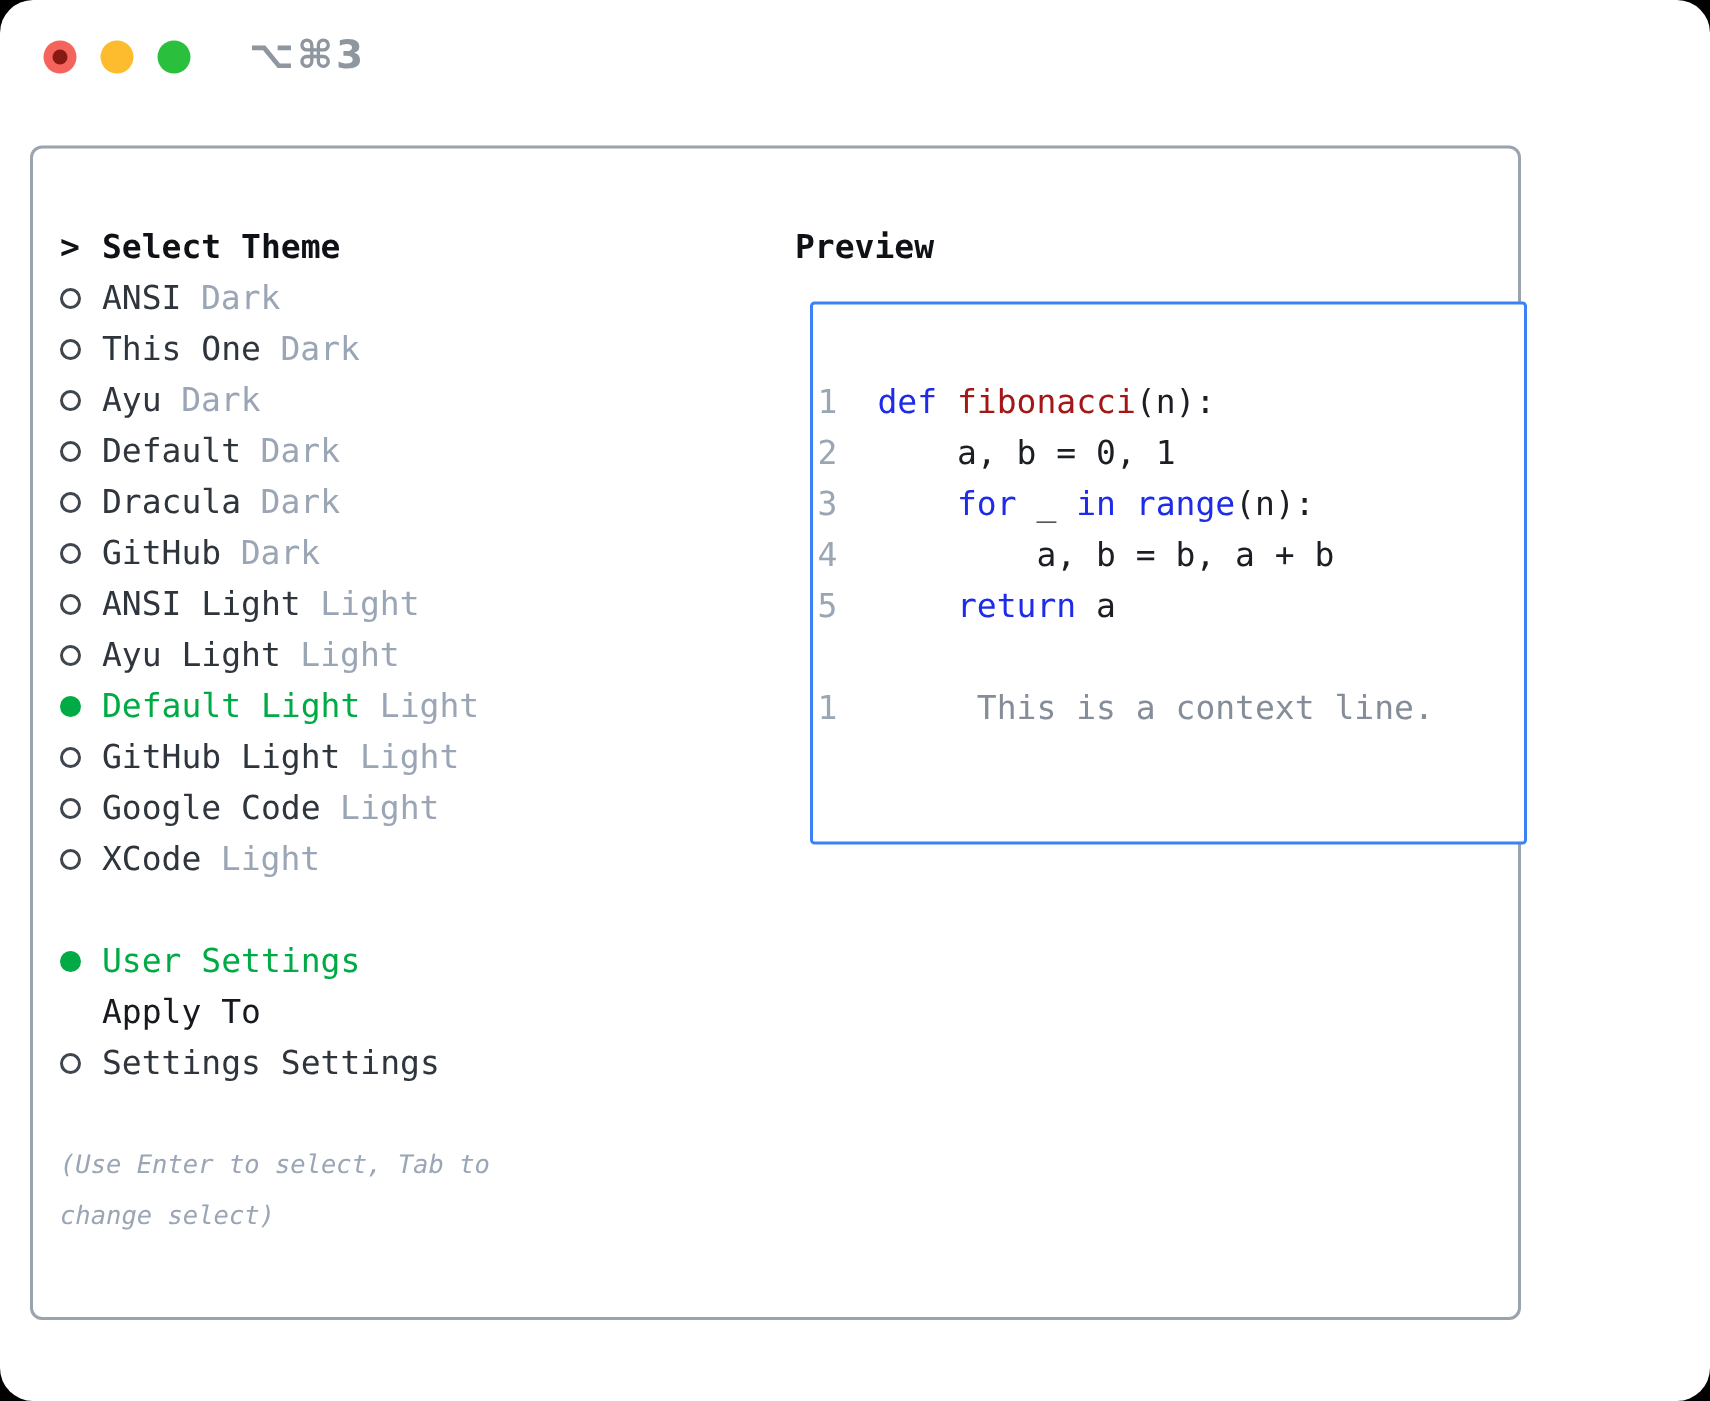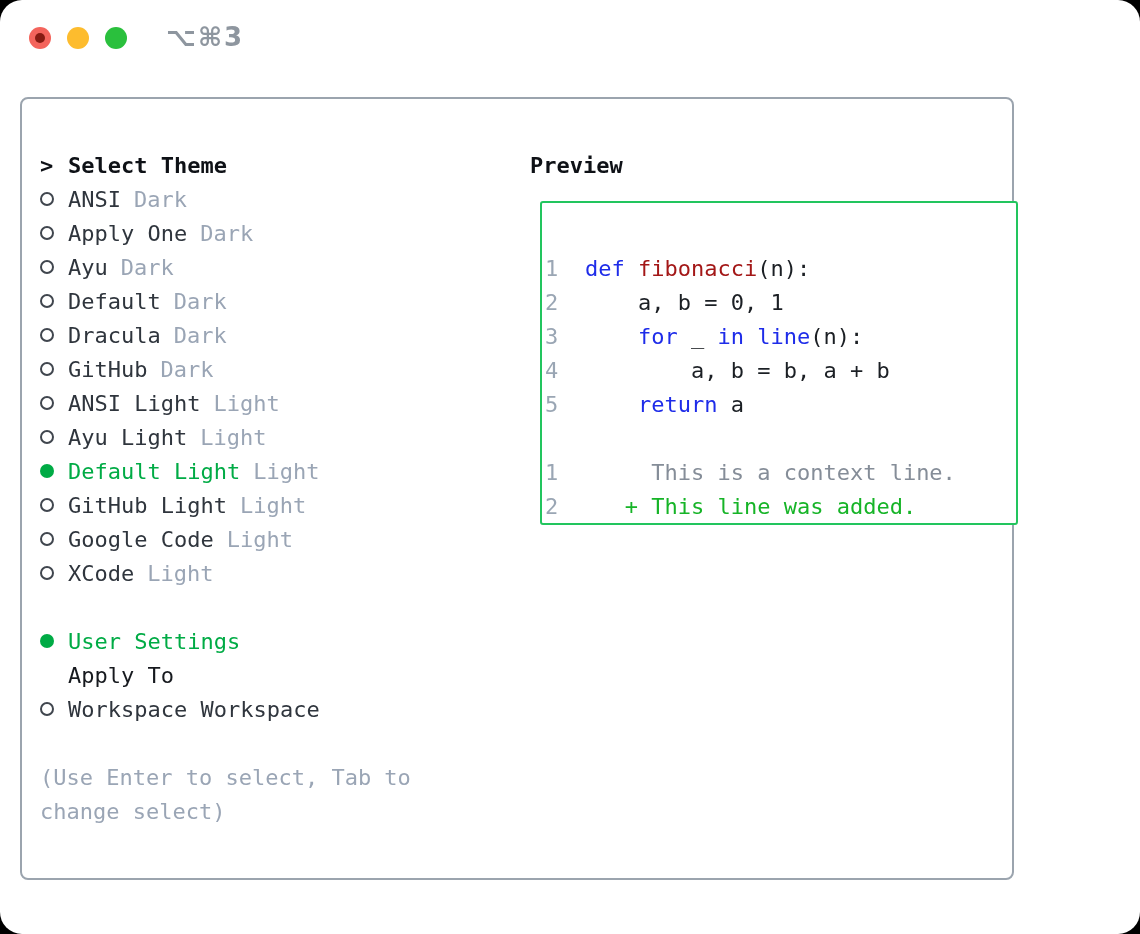--- a/index.html
+++ b/index.html
@@ -31,26 +31,26 @@
   .ring{position:absolute;inset:0;border:2px solid #40464e;border-radius:50%;box-sizing:border-box;}
   .dotfill{position:absolute;inset:0;border-radius:50%;background:#00ab45;}
   .cursor-gt{width:14px;margin-right:14px;flex:0 0 14px;font-weight:bold;color:#0e1116;font-size:22px;}
   .heading{font-weight:bold;color:#0e1116;}
   .tname{color:#2f353d;}
   .ttag{color:#9aa5b5;margin-left:13px;}
   .sel .tname{color:#00ab45;}
   .apply-heading{color:#16191e;}
   .opt-label{color:#2f353d;}
   .sel .opt-label{color:#00ab45;}
-  .help{color:#9aa5b5;font-size:22px;}
+  .help{color:#9aa5b5;font-size:17px;font-style:italic;}
   
   .rightcol{position:absolute;left:508px;top:49px;width:500px;}
   .prevbox{
-    margin-left:10px;margin-top:19px;width:478px;height:324px;
-    border:2px solid #22c55e;border-radius:3px;box-sizing:border-box;
+    margin-left:10px;margin-top:19px;width:478px;height:362px;
+    border:2px solid #3b82f6;border-radius:3px;box-sizing:border-box;
     padding:49px 0 0 3px;overflow:hidden;background:#fff;
   }
   .pline{height:34px;line-height:34px;font-size:22px;white-space:pre;}
   .lnum{display:inline-block;width:40px;color:#9aa6b4;white-space:pre;}
   .c-kw{color:#1e2ce9;}
   .c-fn{color:#a31717;}
   .c-pl{color:#1b1f24;}
   .d-context{color:#858d98;}
   .d-deleted{color:#cc3427;}
   .d-added{color:#16b427;}
@@ -76,21 +76,21 @@
         <span class="cursor-gt">&gt;</span>
         <span class="heading">Select Theme</span>
       </div>
 
       <div class="row">
         <span class="bullet-slot"><span class="ring"></span></span>
         <span class="tname">ANSI</span><span class="ttag">Dark</span>
       </div>
       <div class="row">
         <span class="bullet-slot"><span class="ring"></span></span>
-        <span class="tname">Apply One</span><span class="ttag">Dark</span>
+        <span class="tname">This One</span><span class="ttag">Dark</span>
       </div>
       <div class="row">
         <span class="bullet-slot"><span class="ring"></span></span>
         <span class="tname">Ayu</span><span class="ttag">Dark</span>
       </div>
       <div class="row">
         <span class="bullet-slot"><span class="ring"></span></span>
         <span class="tname">Default</span><span class="ttag">Dark</span>
       </div>
       <div class="row">
@@ -131,40 +131,39 @@
       <div class="row sel">
         <span class="bullet-slot"><span class="dotfill"></span></span>
         <span class="opt-label">User Settings</span>
       </div>
       <div class="row">
         <span class="bullet-slot"></span>
         <span class="apply-heading">Apply To</span>
       </div>
       <div class="row">
         <span class="bullet-slot"><span class="ring"></span></span>
-        <span class="opt-label">Workspace Workspace</span>
+        <span class="opt-label">Settings Settings</span>
       </div>
 
       <div class="row"></div>
 
       <div class="row help">(Use Enter to select, Tab to</div>
       <div class="row help">change select)</div>
     </div>
 
     <div class="rightcol">
       <div class="row">
         <span class="heading">Preview</span>
       </div>
 
       <div class="prevbox">
         <div class="pline"><span class="lnum">1</span><span class="c-kw">def</span><span class="c-pl"> </span><span class="c-fn">fibonacci</span><span class="c-pl">(n):</span></div>
         <div class="pline"><span class="lnum">2</span><span class="c-pl">    a, b = 0, 1</span></div>
-        <div class="pline"><span class="lnum">3</span><span class="c-pl">    </span><span class="c-kw">for</span><span class="c-pl"> _ </span><span class="c-kw">in</span><span class="c-pl"> </span><span class="c-kw">line</span><span class="c-pl">(n):</span></div>
+        <div class="pline"><span class="lnum">3</span><span class="c-pl">    </span><span class="c-kw">for</span><span class="c-pl"> _ </span><span class="c-kw">in</span><span class="c-pl"> </span><span class="c-kw">range</span><span class="c-pl">(n):</span></div>
         <div class="pline"><span class="lnum">4</span><span class="c-pl">        a, b = b, a + b</span></div>
         <div class="pline"><span class="lnum">5</span><span class="c-pl">    </span><span class="c-kw">return</span><span class="c-pl"> a</span></div>
         <div class="pline"></div>
         <div class="pline"><span class="lnum">1</span><span class="d-context">     This is a context line.</span></div>
-        <div class="pline"><span class="lnum">2</span><span class="d-added">   + This line was added.</span></div>
       </div>
     </div>
 
   </div>
 </div>
 
 </body></html>

